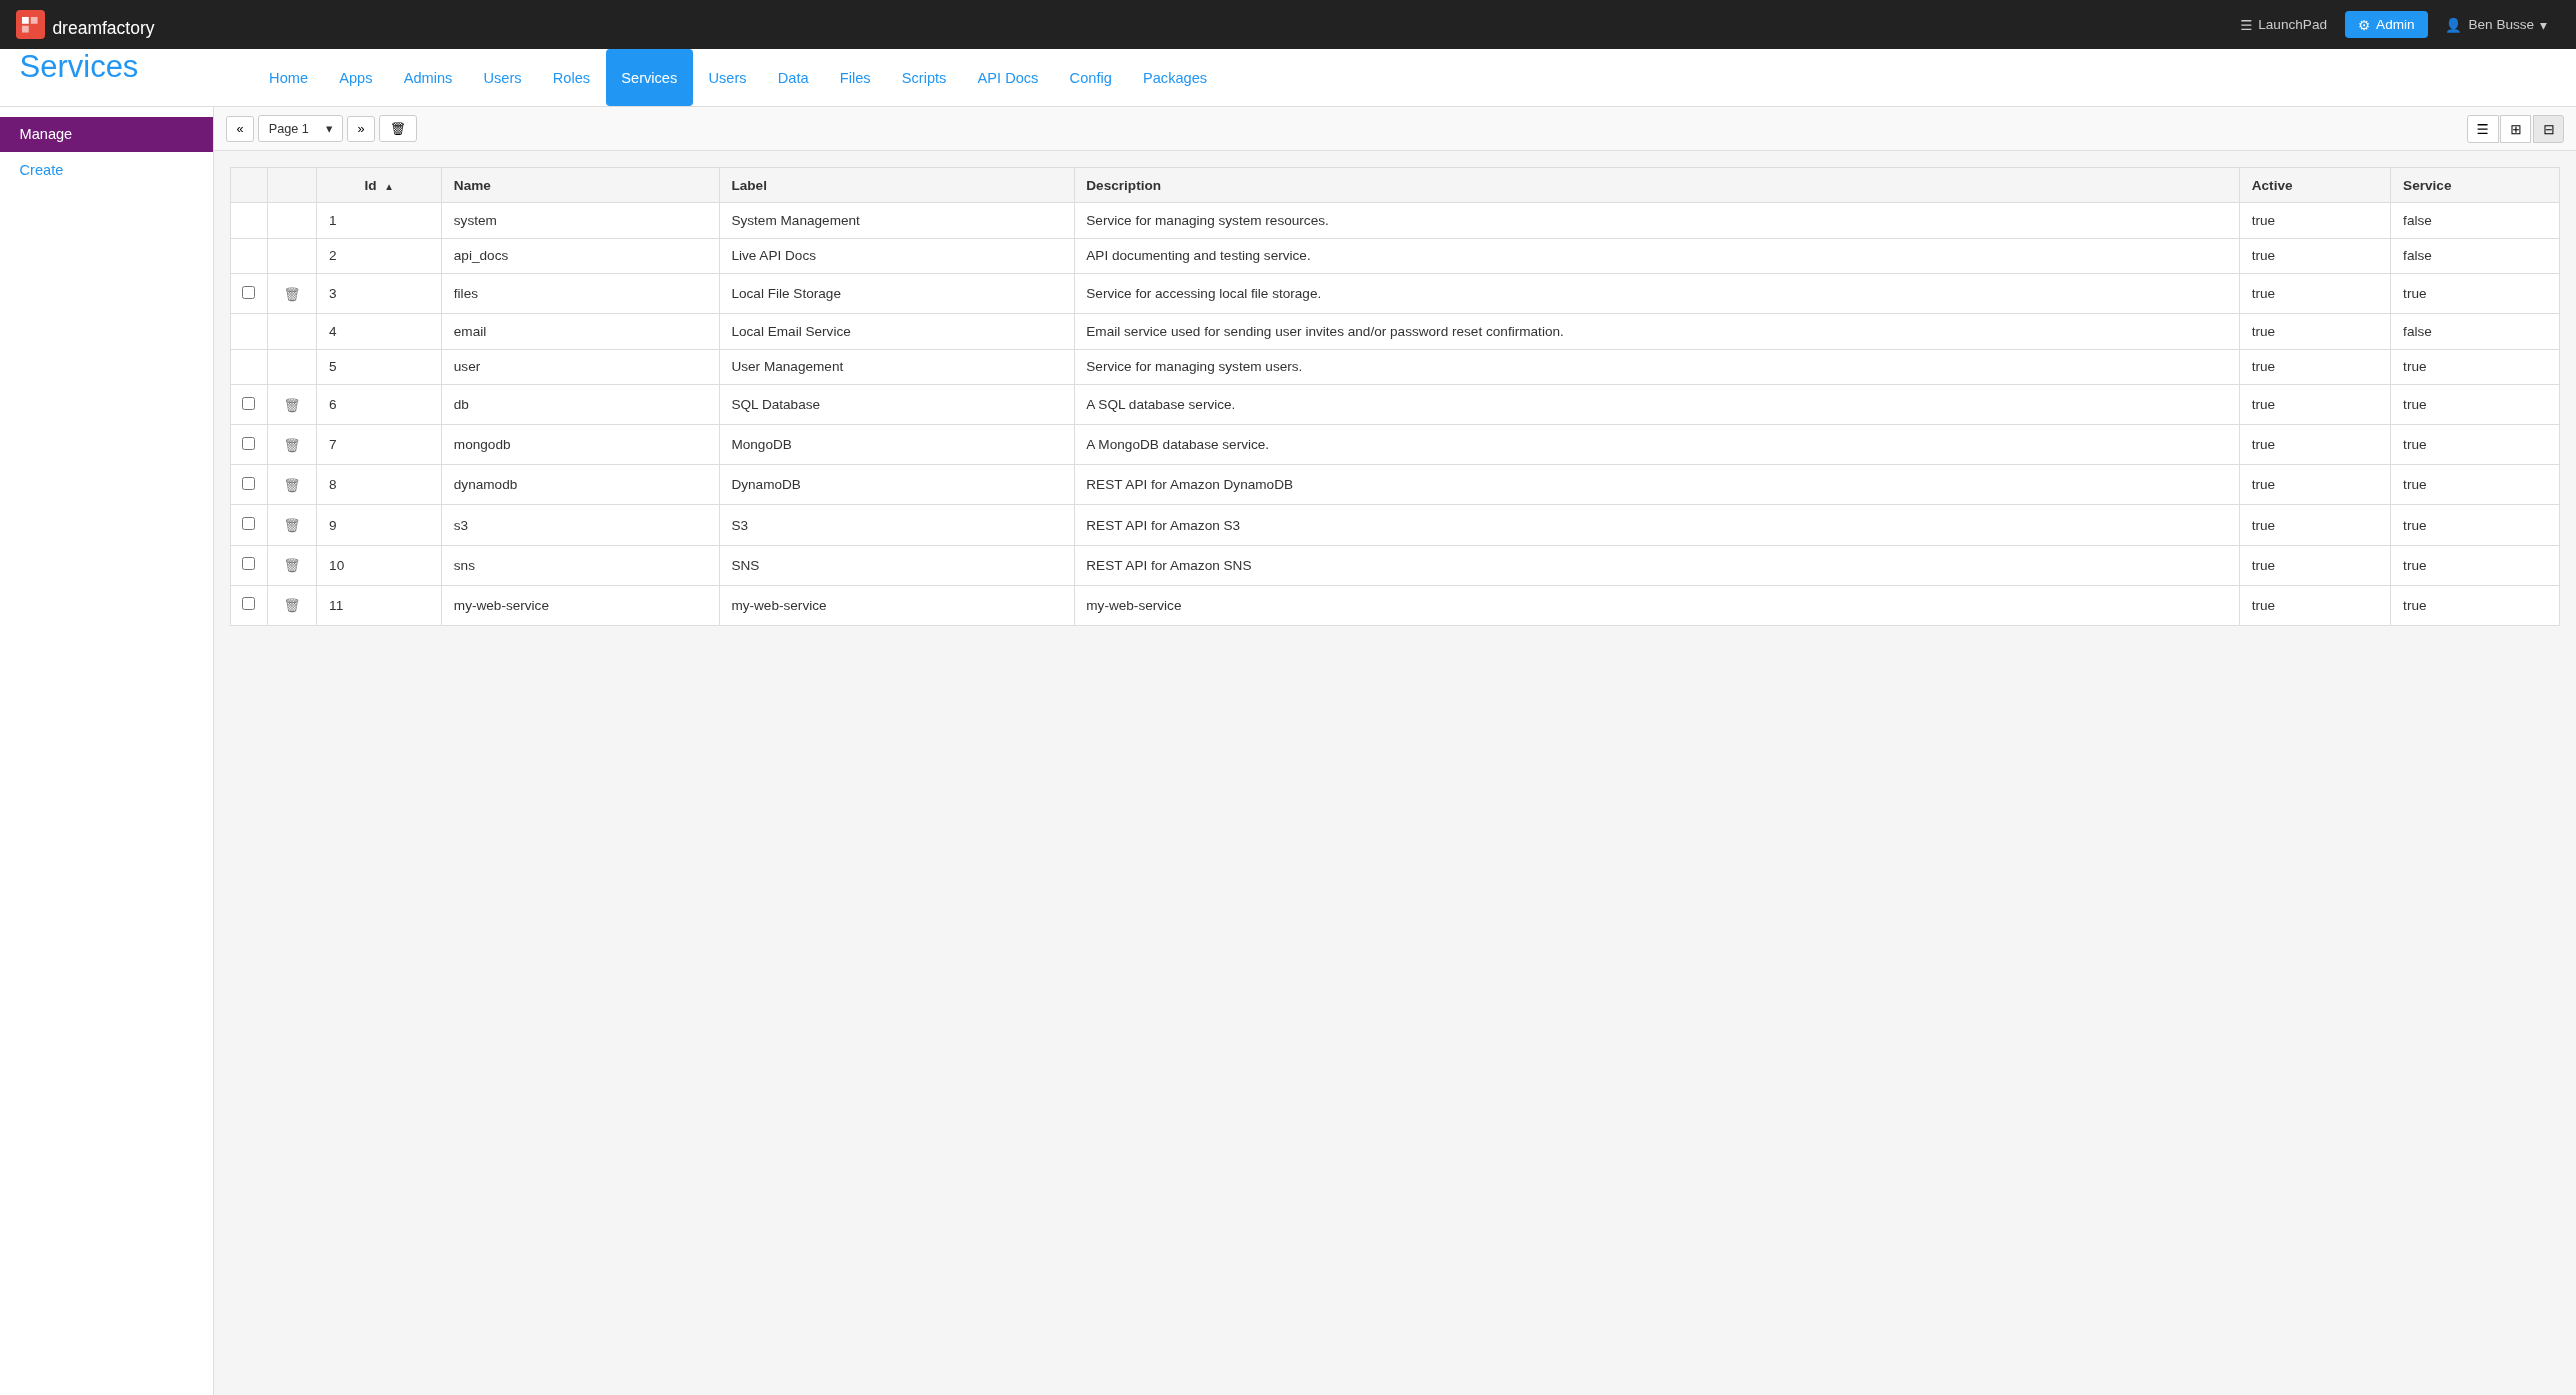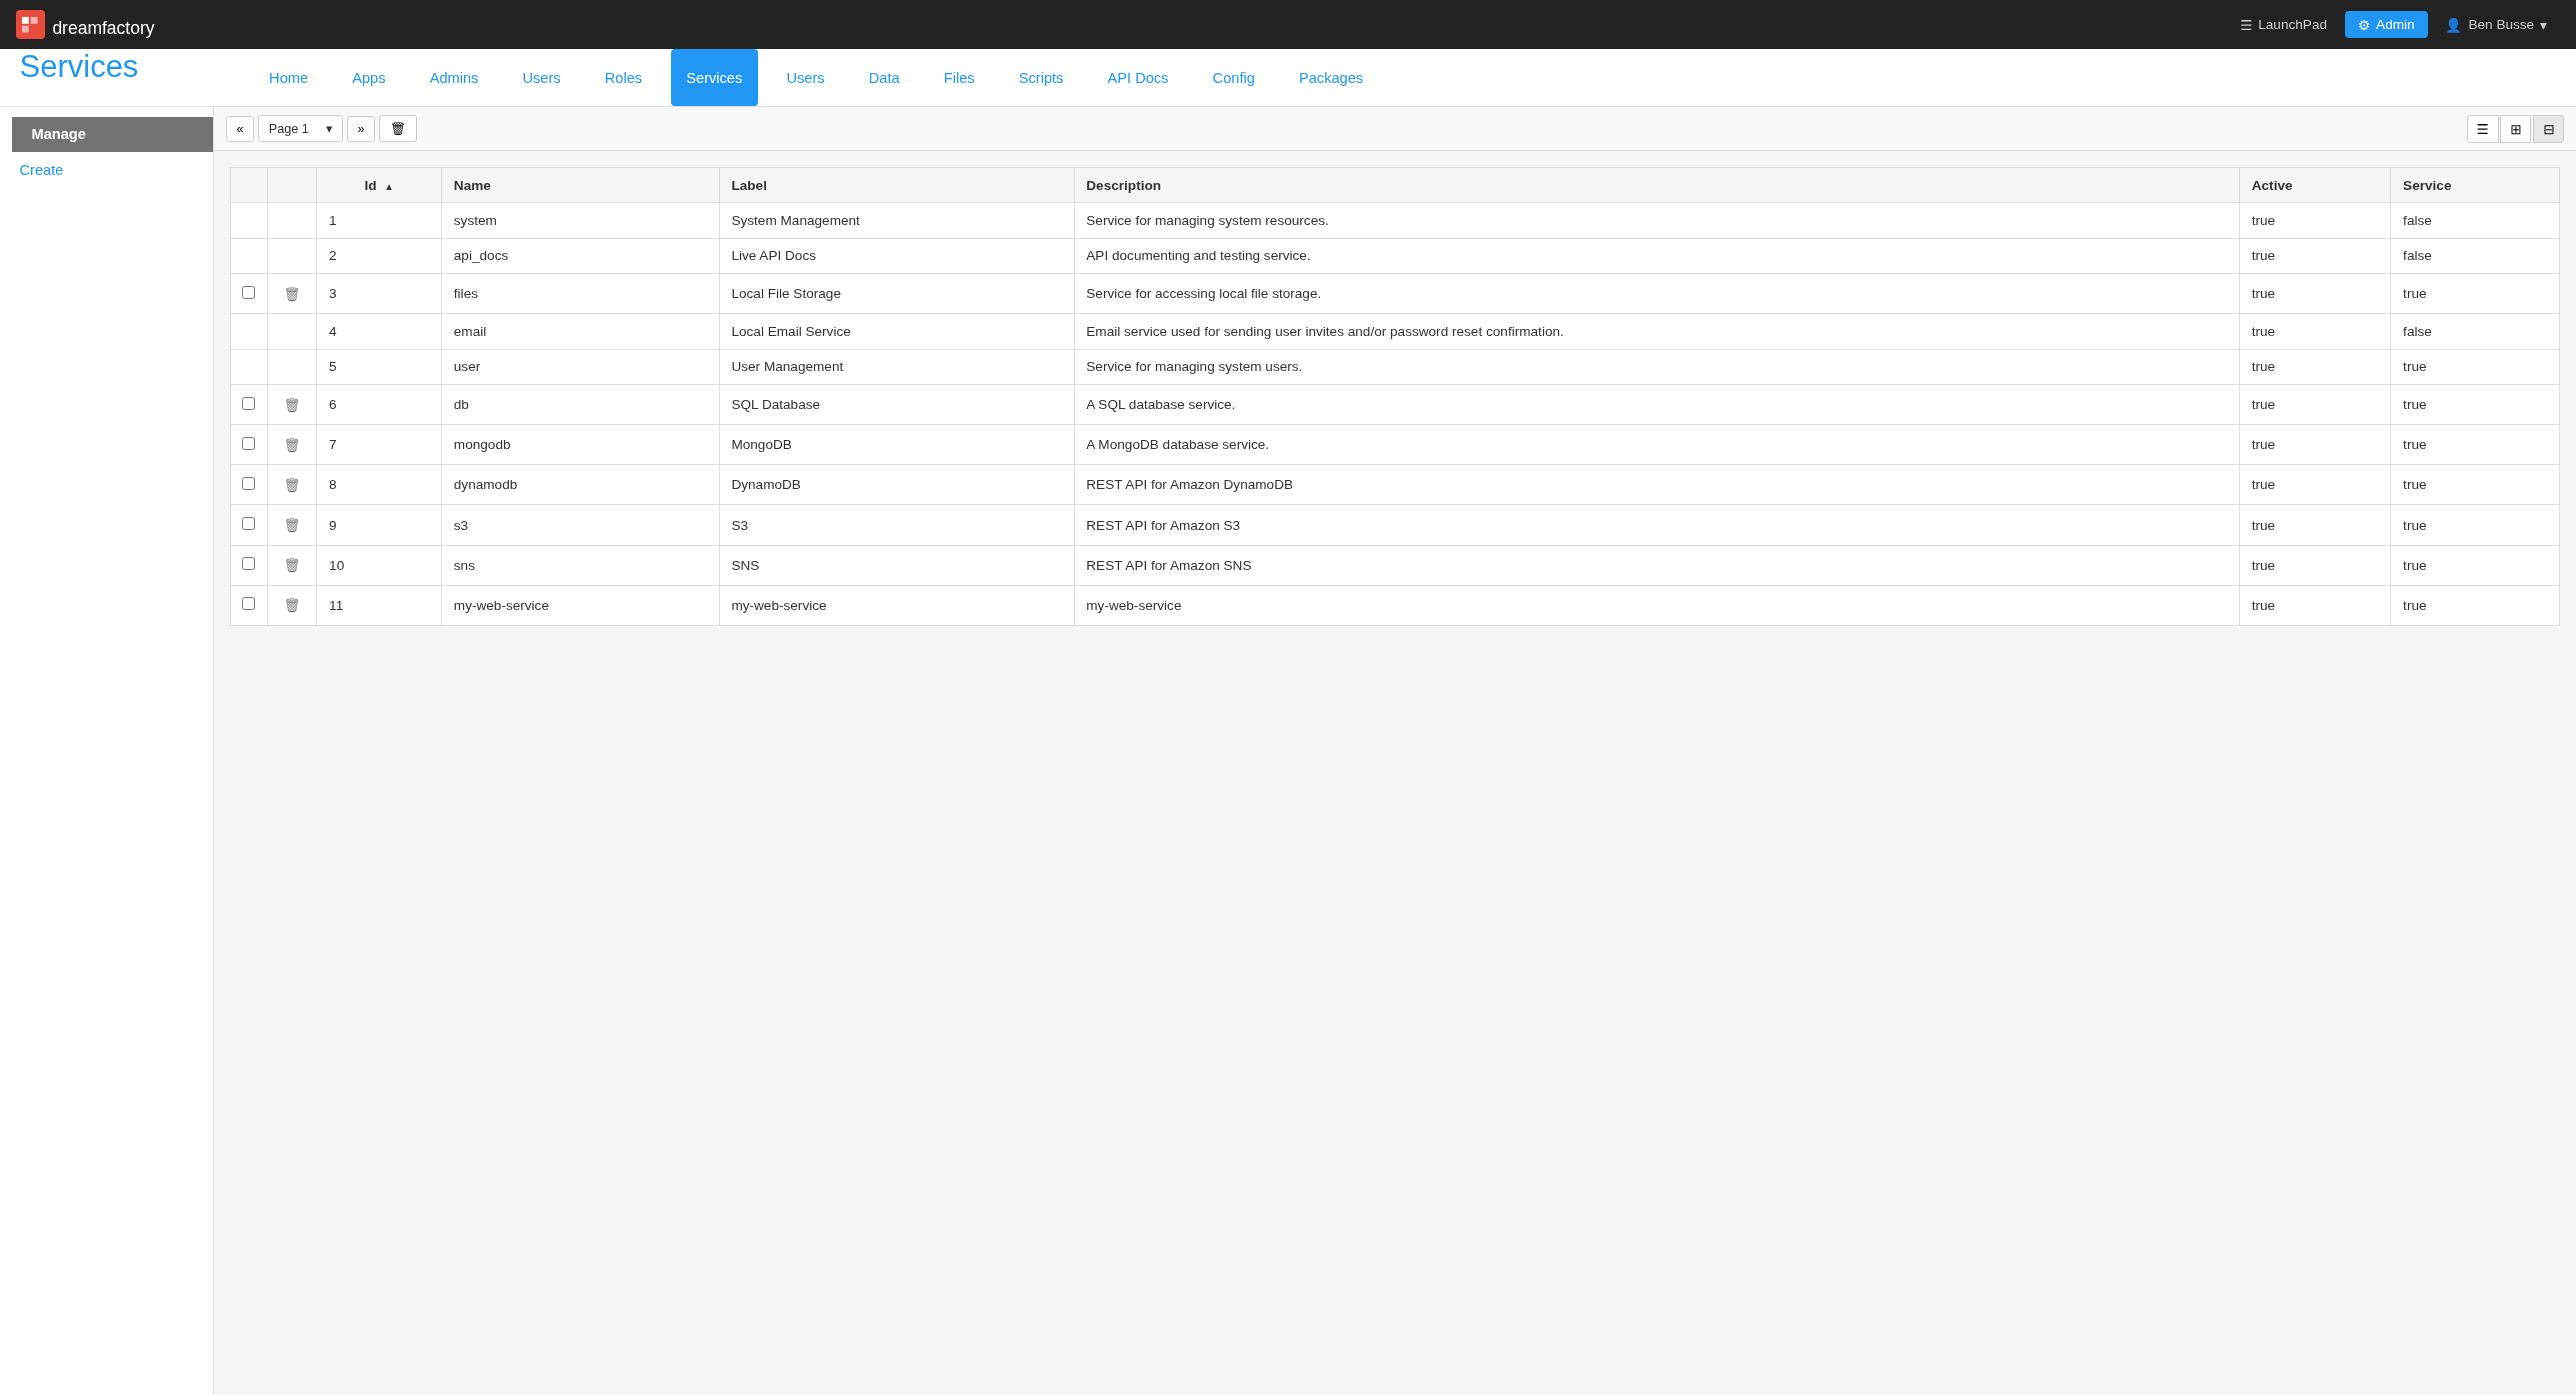--- a/index.html
+++ b/index.html
@@ -68,21 +68,21 @@
     .page-title {
       color: #2196F3;
       font-size: 31px;
       font-weight: 300;
       margin-right: 39px;
       min-width: 195px;
     }
     .nav-links {
       display: flex;
       align-items: center;
-      gap: 13px;
+      gap: 0;
       height: 100%;
     }
     .nav-link {
       color: #2196F3;
       text-decoration: none;
       padding: 0 15.6px;
       height: 100%;
       display: flex;
       align-items: center;
       font-size: 14.6px;
@@ -107,24 +107,23 @@
       background: #fff;
       border-right: 1px solid #ddd;
       padding: 9.7px 0;
     }
     .sidebar-item {
       padding: 9.7px 19.5px;
       cursor: pointer;
       font-size: 14.6px;
     }
     .sidebar-item.active {
-      background: #737373;
+      background: #701a75;
       color: white;
-      font-weight: 700;
-      margin-left: 12px;
+      font-weight: 400;
     }
     .sidebar-item.create-item {
       color: #2196F3;
     }
 
     
     .content {
       flex: 1;
       padding: 0;
     }

